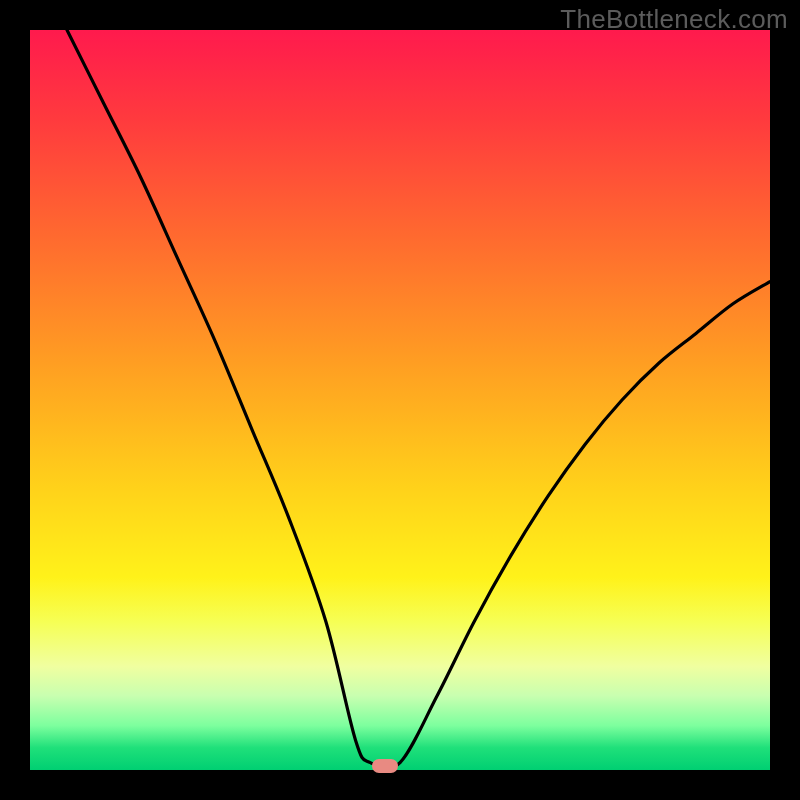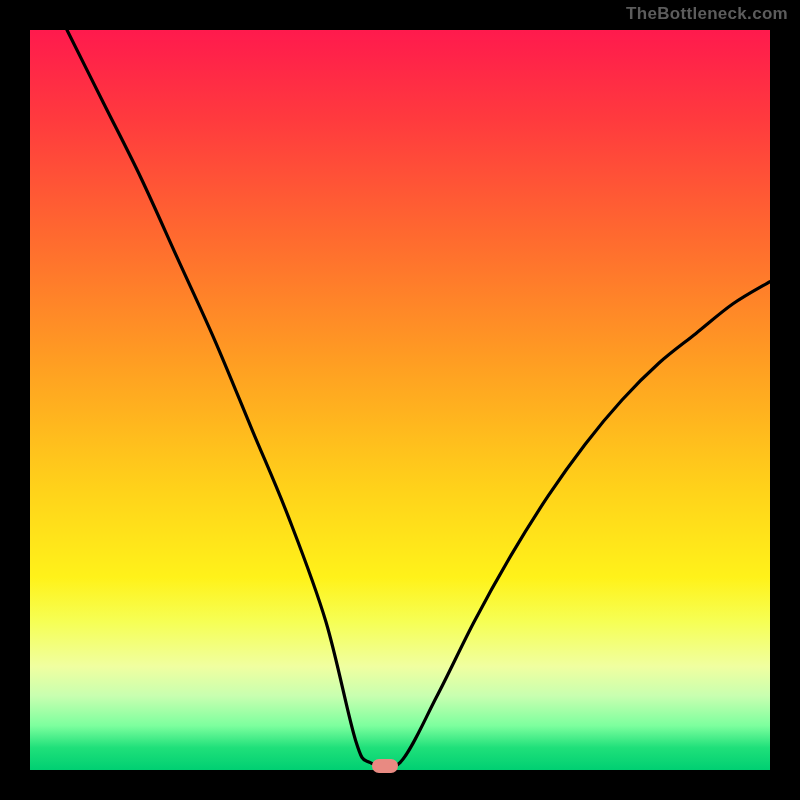--- a/index.html
+++ b/index.html
@@ -15,22 +15,22 @@
     position: relative;
     width: 800px;
     height: 800px;
     background: #000;
   }
   .watermark {
     position: absolute;
     top: 4px;
     right: 12px;
     color: #5c5c5c;
-    font-size: 17px;
-    font-weight: 700;
+    font-size: 26px;
+    font-weight: 400;
     letter-spacing: 0.3px;
     user-select: none;
   }
   .plot-area {
     position: absolute;
     left: 30px;
     top: 30px;
     width: 740px;
     height: 740px;
     

